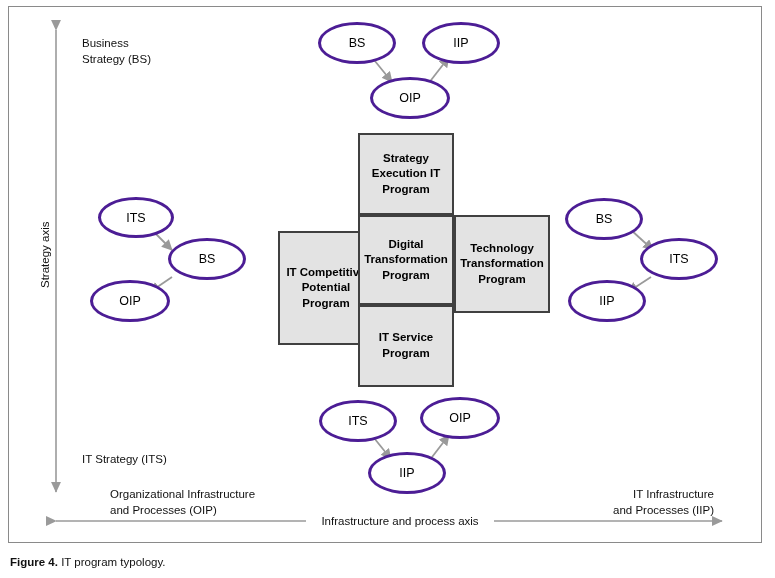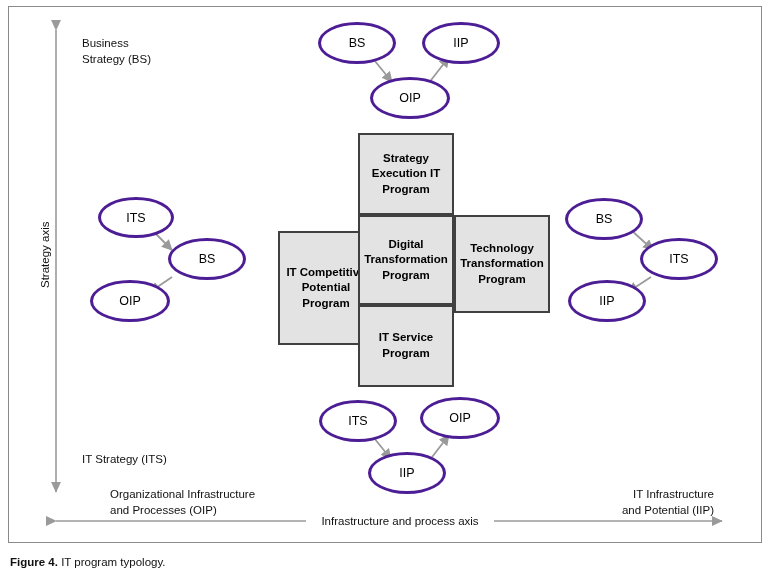--- a/index.html
+++ b/index.html
@@ -225,20 +225,20 @@
 
   <div class="axis-label" style="left:110px; top:487px; width:200px; text-align:left;">
     <div>Organizational Infrastructure</div>
     <div>and Processes (OIP)</div>
   </div>
 
   <div class="axis-label" style="left:306px; top:514px; width:180px; text-align:center; background:#fff; padding:0 4px;">Infrastructure and process axis</div>
 
   <div class="axis-label" style="left:528px; top:487px; width:186px; text-align:right;">
     <div>IT Infrastructure</div>
-    <div>and Potential (IIP)</div>
+    <div>and Processes (IIP)</div>
   </div>
 
   <div class="caption">
     <b>Figure 4.</b><span class="cap-text"> IT program typology.</span>
   </div>
 
 </div>
 
 </body></html>

